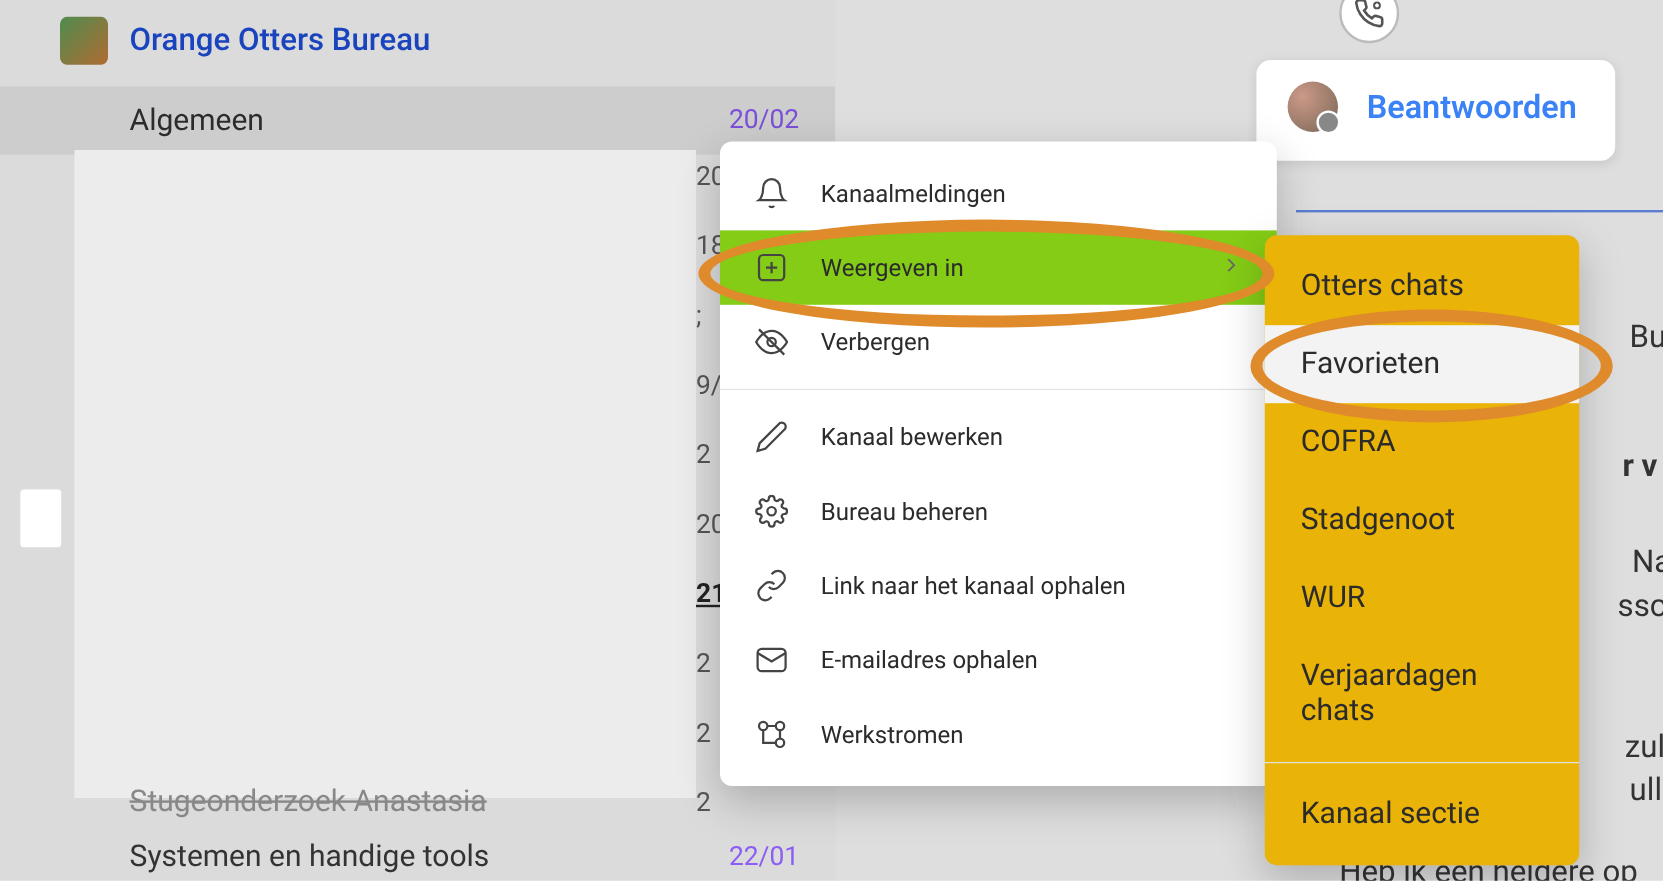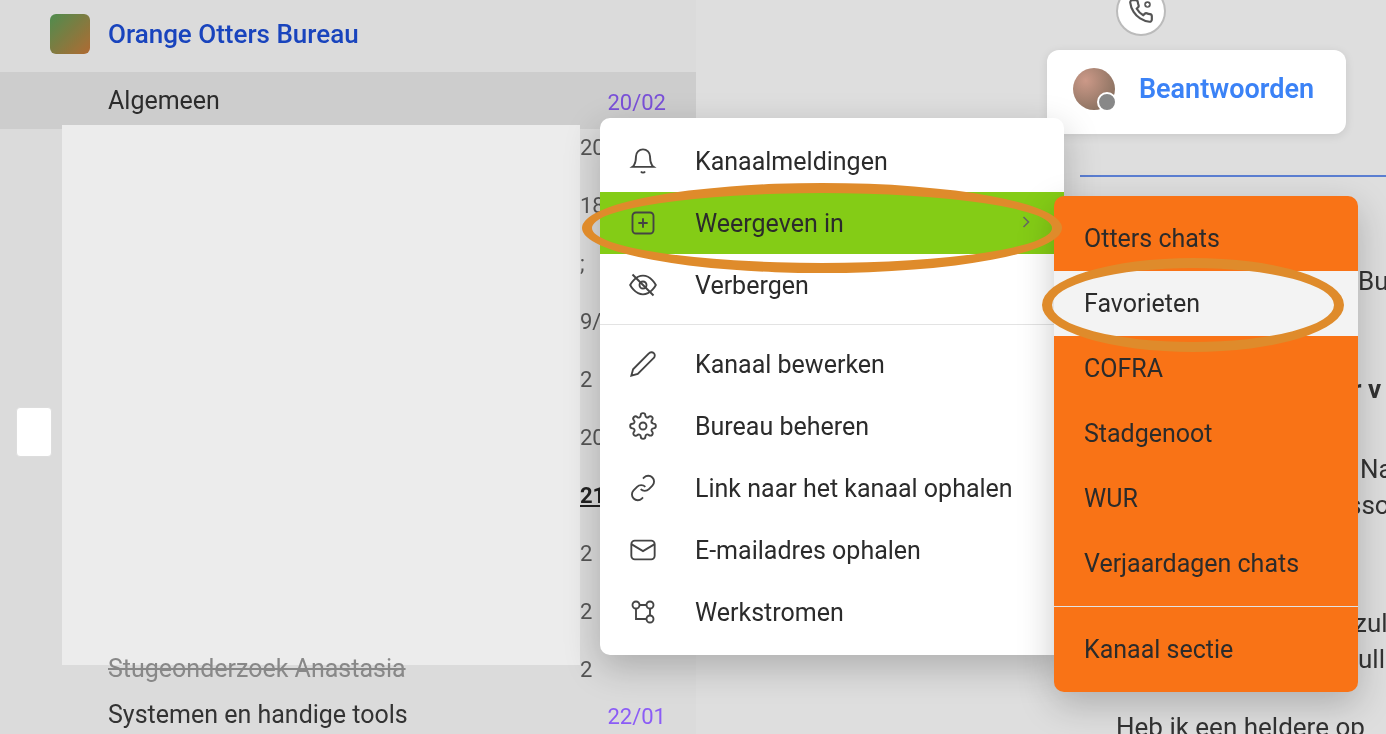--- a/index.html
+++ b/index.html
@@ -43,21 +43,21 @@
       flex-shrink: 0;
     }
     .team-name {
       font-size: 26px;
       font-weight: 500;
       color: #1d4ed8;
     }
     .channel-row {
       display: flex;
       justify-content: space-between;
-      align-items: flex-end;
+      align-items: center;
       padding: 14px 30px 14px 108px;
       font-size: 25px;
       color: #333;
       gap: 20px;
     }
     .channel-row.active {
       background: #eaeaea;
     }
     .channel-date {
       font-size: 22px;
@@ -170,22 +170,22 @@
       background: #fff;
       border-radius: 10px;
       box-shadow: 0 12px 36px rgba(0,0,0,0.22);
       z-index: 10;
       padding: 12px 0;
     }
     .menu-item {
       display: flex;
       align-items: center;
       padding: 16px 28px;
-      gap: 37px;
-      font-size: 25px;
+      gap: 26px;
+      font-size: 20px;
       color: #2b2b2b;
       cursor: pointer;
     }
     .menu-item.highlight {
       background: #84cc16;
     }
     .menu-icon {
       width: 30px;
       height: 30px;
       display: flex;
@@ -199,22 +199,22 @@
     }
     .menu-divider {
       height: 1px;
       background: #e3e3e3;
       margin: 8px 0;
     }
     .submenu {
       position: absolute;
       left: 1054px;
       top: 196px;
-      width: 304px;
-      background: #f97316;
+      width: 262px;
+      background: #eab308;
       border-radius: 10px;
       box-shadow: 0 12px 36px rgba(0,0,0,0.22);
       z-index: 12;
       padding: 10px 0;
     }
     .submenu-item {
       padding: 18px 30px;
       font-size: 25px;
       color: #2b2b2b;
       cursor: pointer;

